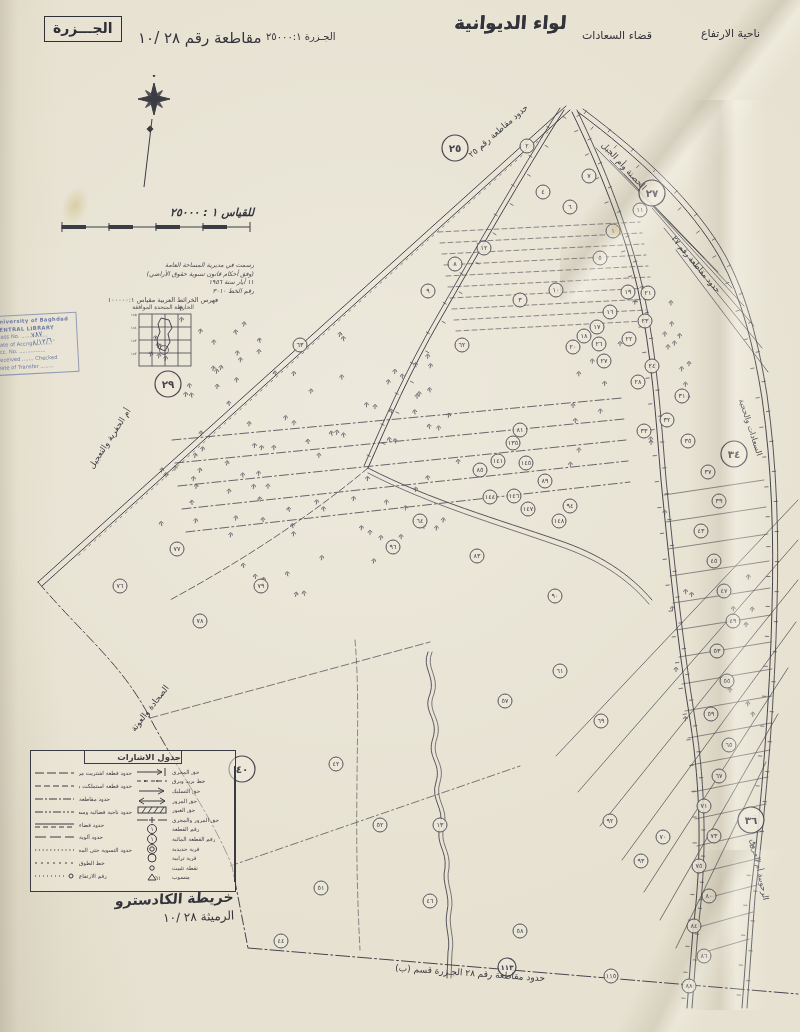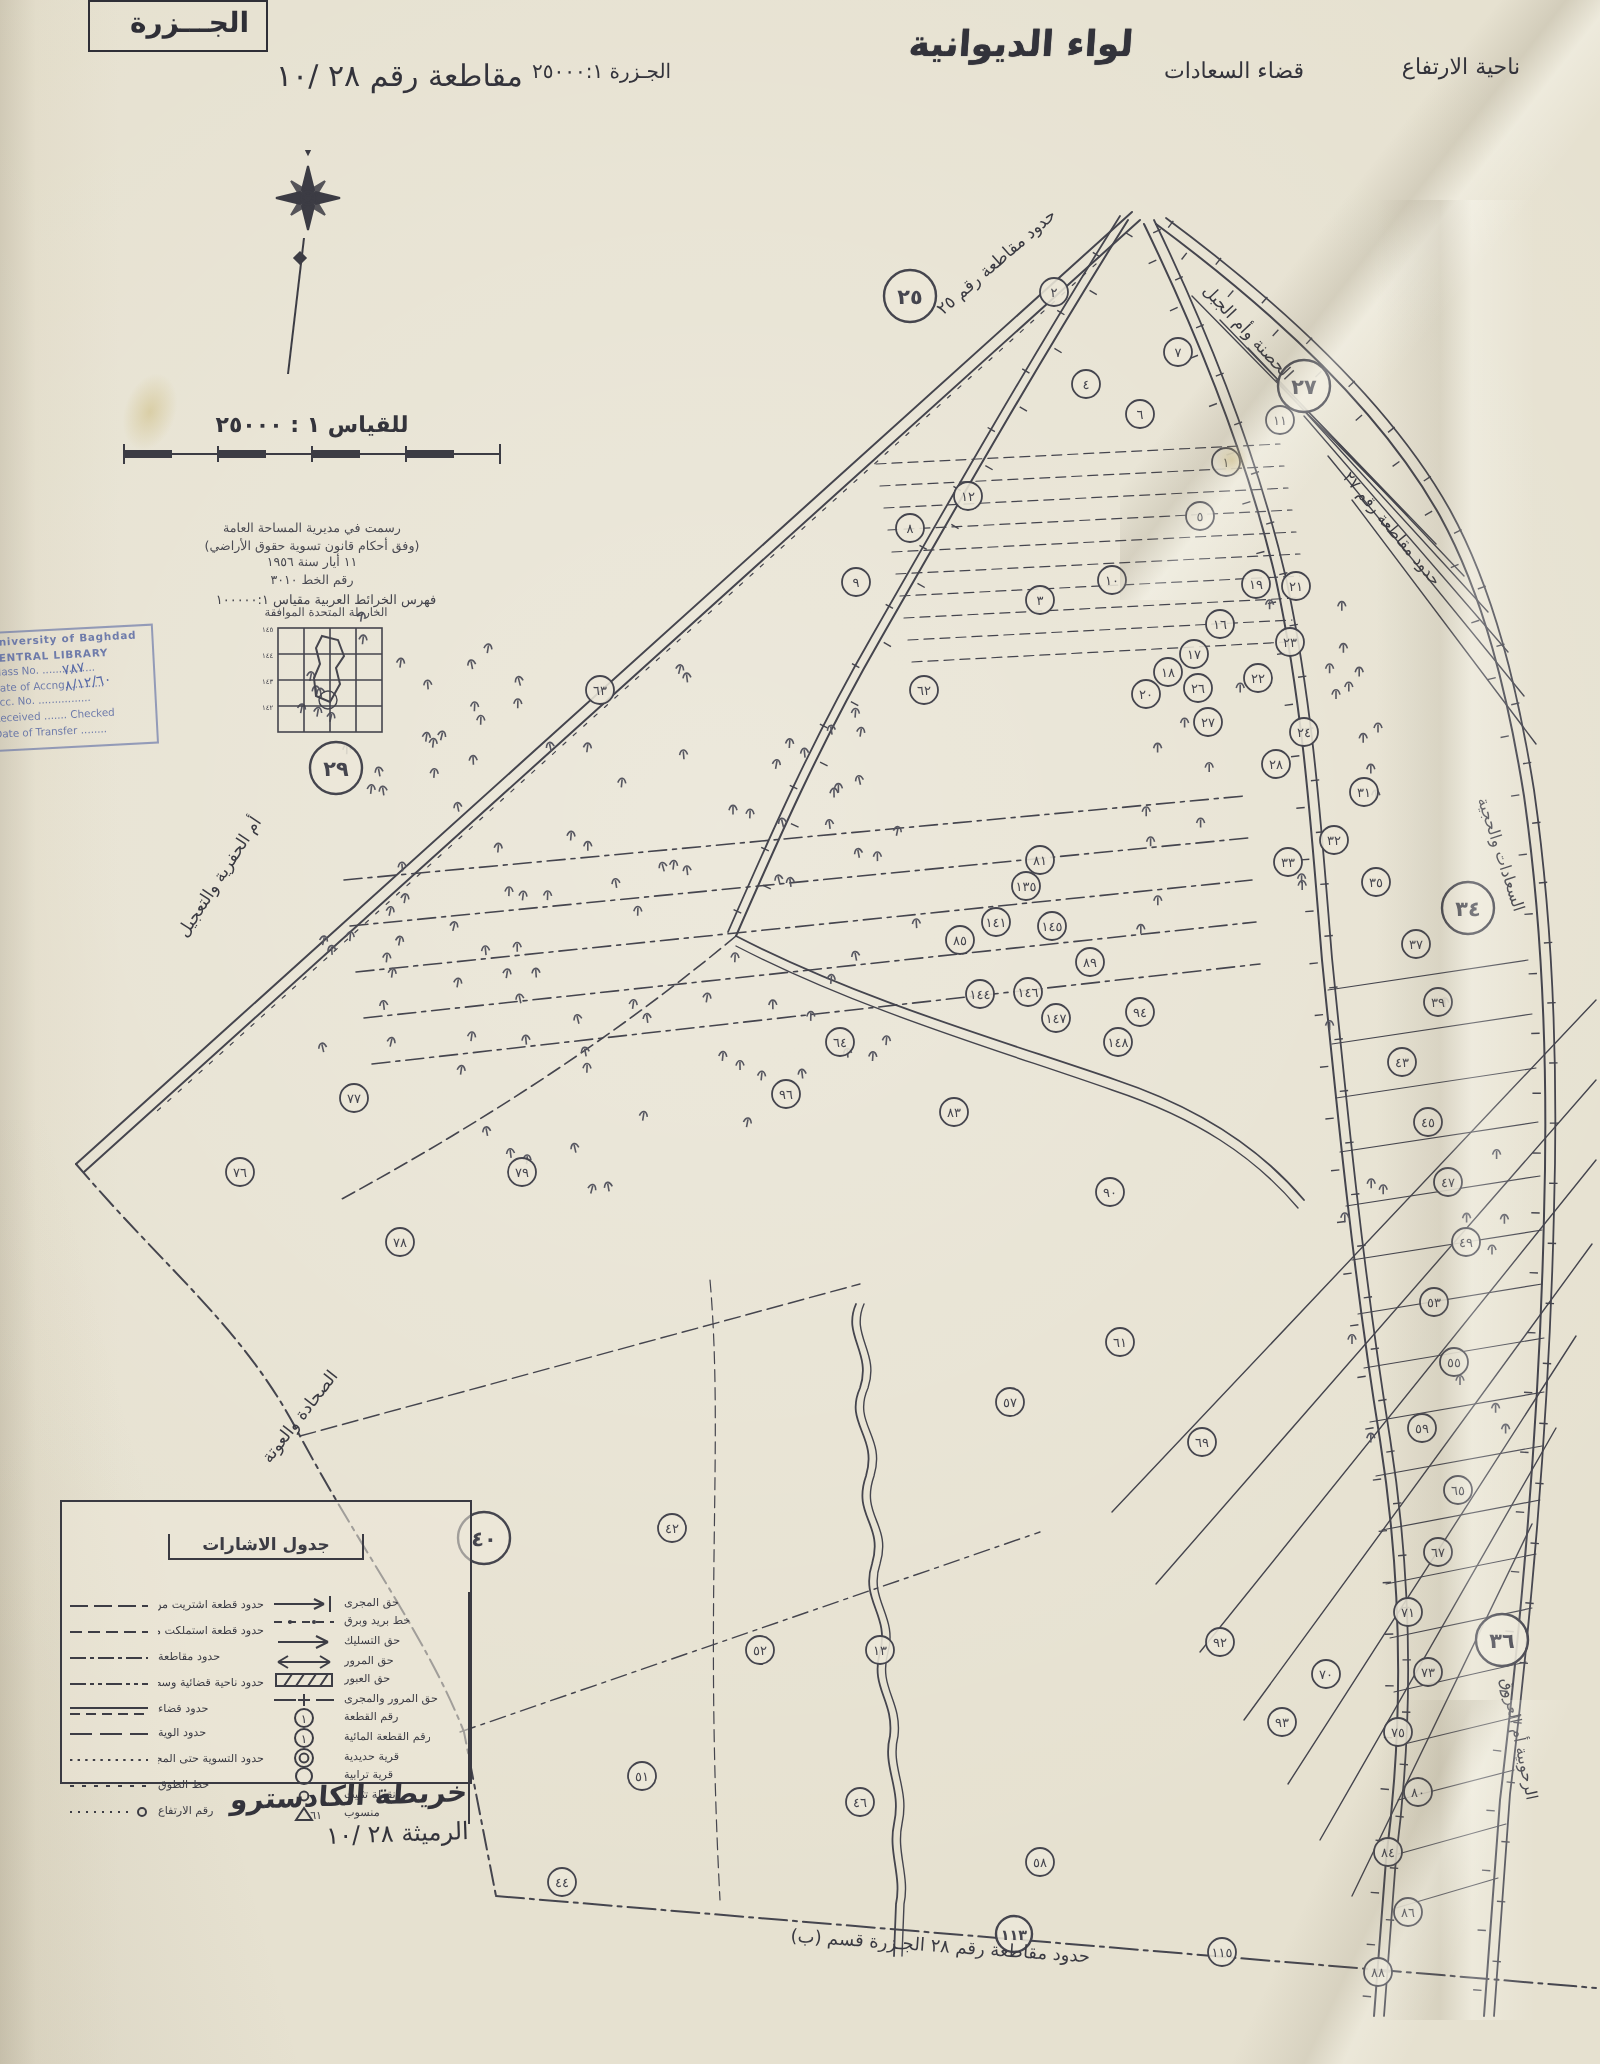--- a/index.html
+++ b/index.html
@@ -27,40 +27,40 @@
     background:radial-gradient(circle, rgba(185,160,70,.30), rgba(185,160,70,0) 72%);}
 
   svg{position:absolute;left:0;top:0;}
   .hdr{position:absolute;white-space:nowrap;color:#33333b;}
   .hdr.nahiya{right:40px;top:27px;font-size:11px;}
   .hdr.qadha{right:148px;top:29px;font-size:11px;}
   .hdr.liwa{left:418px;top:12px;width:185px;text-align:center;font-size:18px;font-weight:bold;
     text-shadow:0 0 .4px #33333b;transform:skewX(-4deg);}
   .hdr.scalenote{left:266px;top:31px;font-size:10px;}
   .hdr.district{left:138px;top:29px;font-size:15px;}
-  .boxedname{position:absolute;left:44px;top:0;padding:3px 8px 5px 20px;font-size:14px;font-weight:bold;
+  .boxedname{position:absolute;left:44px;top:16px;padding:3px 8px 5px 8px;font-size:14px;font-weight:bold;
     border:1.3px solid #2f2f37;color:#2f2f37;letter-spacing:1px;}
 
-  .scaleblock{position:absolute;left:58px;top:206px;width:196px;text-align:center;}
+  .scaleblock{position:absolute;left:58px;top:206px;width:196px;font-style:italic;}
   .scaleblock .stxt{font-size:11px;font-weight:bold;color:#34343c;}
   .notes{margin-top:22px;font-size:6.3px;line-height:8.5px;color:#4a4a52;}
 
   .indexmap{position:absolute;left:73px;top:296px;width:180px;text-align:center;}
   .indexmap .t1{font-size:6.5px;color:#44444c;}
   .indexmap .t2{font-size:5.8px;color:#4a4a52;}
 
   .stamp{position:absolute;left:-8px;top:314px;width:86px;height:60px;transform:rotate(-3deg);
     color:#5a6aa4;font-size:5.2px;line-height:7.6px;opacity:.85;}
   .stamp .in{border:1px solid rgba(90,106,164,.7);padding:2px 3px;height:54px;}
   .stamp .b{font-weight:bold;letter-spacing:.4px;}
   .stamp .hand{position:absolute;left:40px;top:16px;color:#3f55a0;font-size:7px;transform:rotate(-6deg);line-height:8px;}
 
   .legend{position:absolute;left:30px;top:750px;width:204px;height:140px;border:1.4px solid #3a3a42;
     background:rgba(236,231,216,.55);}
-  .legend .title{width:96px;margin:16px auto;border:1px solid #3a3a42;border-top:none;text-align:center;
+  .legend .title{width:96px;margin:0 auto;border:1px solid #3a3a42;border-top:none;
     font-size:8.5px;font-weight:bold;padding:1px 0;}
   .legend .cols{display:flex;flex-direction:row;height:116px;margin-top:2px;}
   .legend .colL{width:98px;border-left:1px solid #55555d00;padding:1px 2px;}
   .legend .colR{width:98px;border-right:1px solid #3a3a42;padding:1px 2px;}
   .lrow{display:flex;align-items:center;justify-content:flex-end;direction:rtl;gap:3px;}
   .colR .lrow{height:9.6px;}
   .colL .lrow{height:12.8px;}
   .lrow .lab{font-size:5.6px;color:#3d3d45;white-space:nowrap;overflow:hidden;}
   .lrow svg{position:static;flex:0 0 auto;}
 

